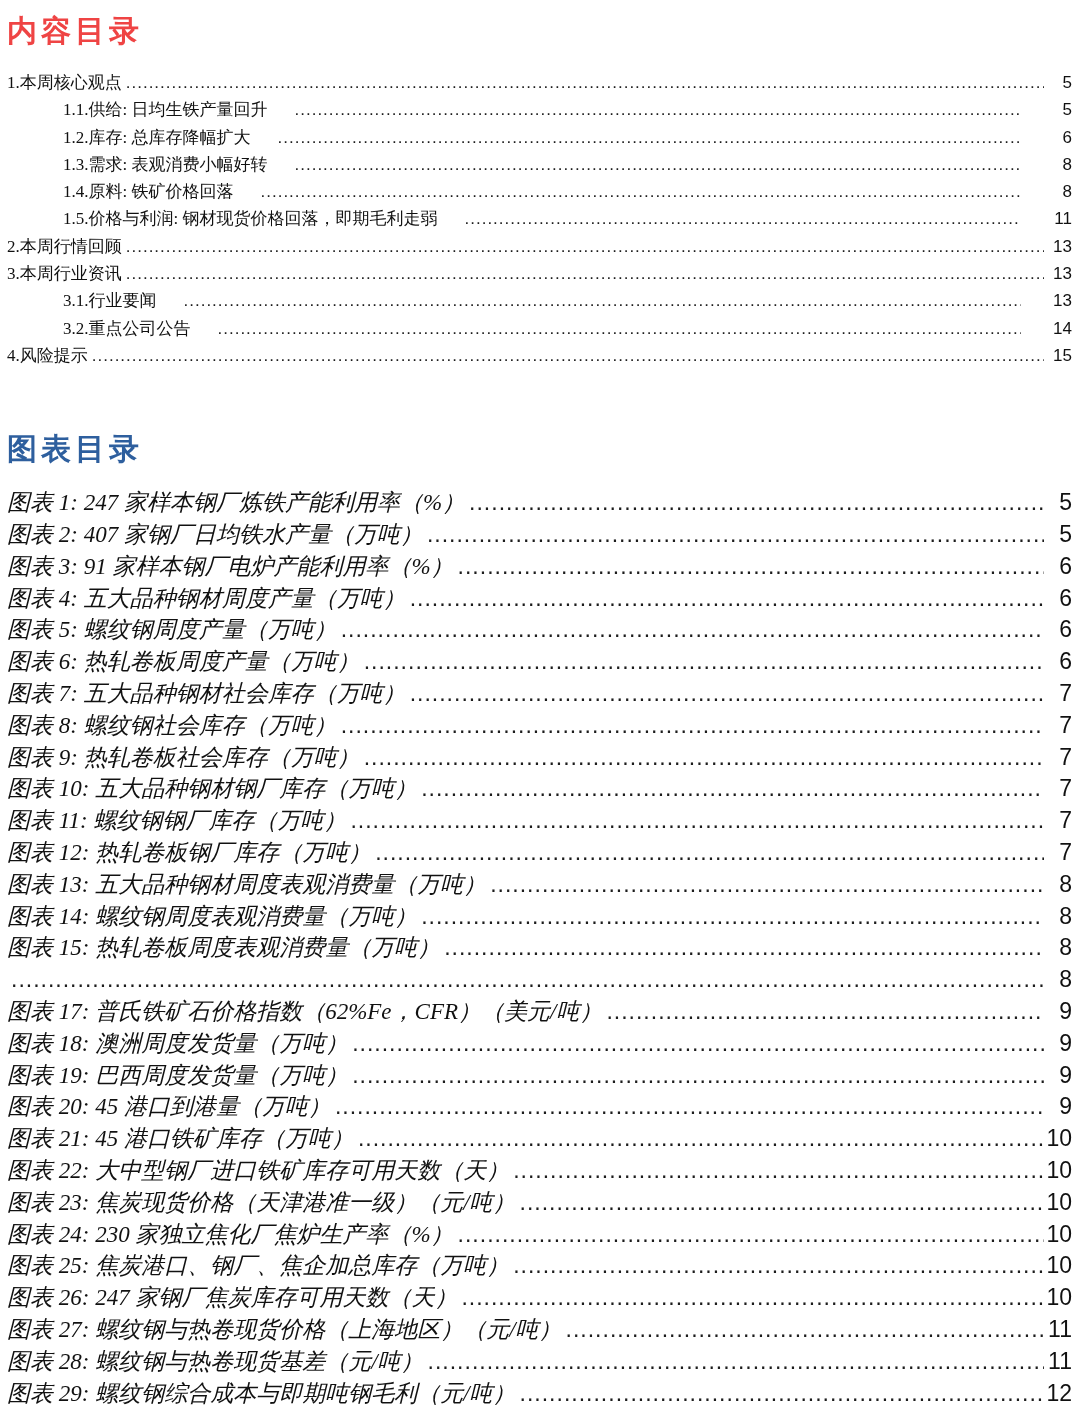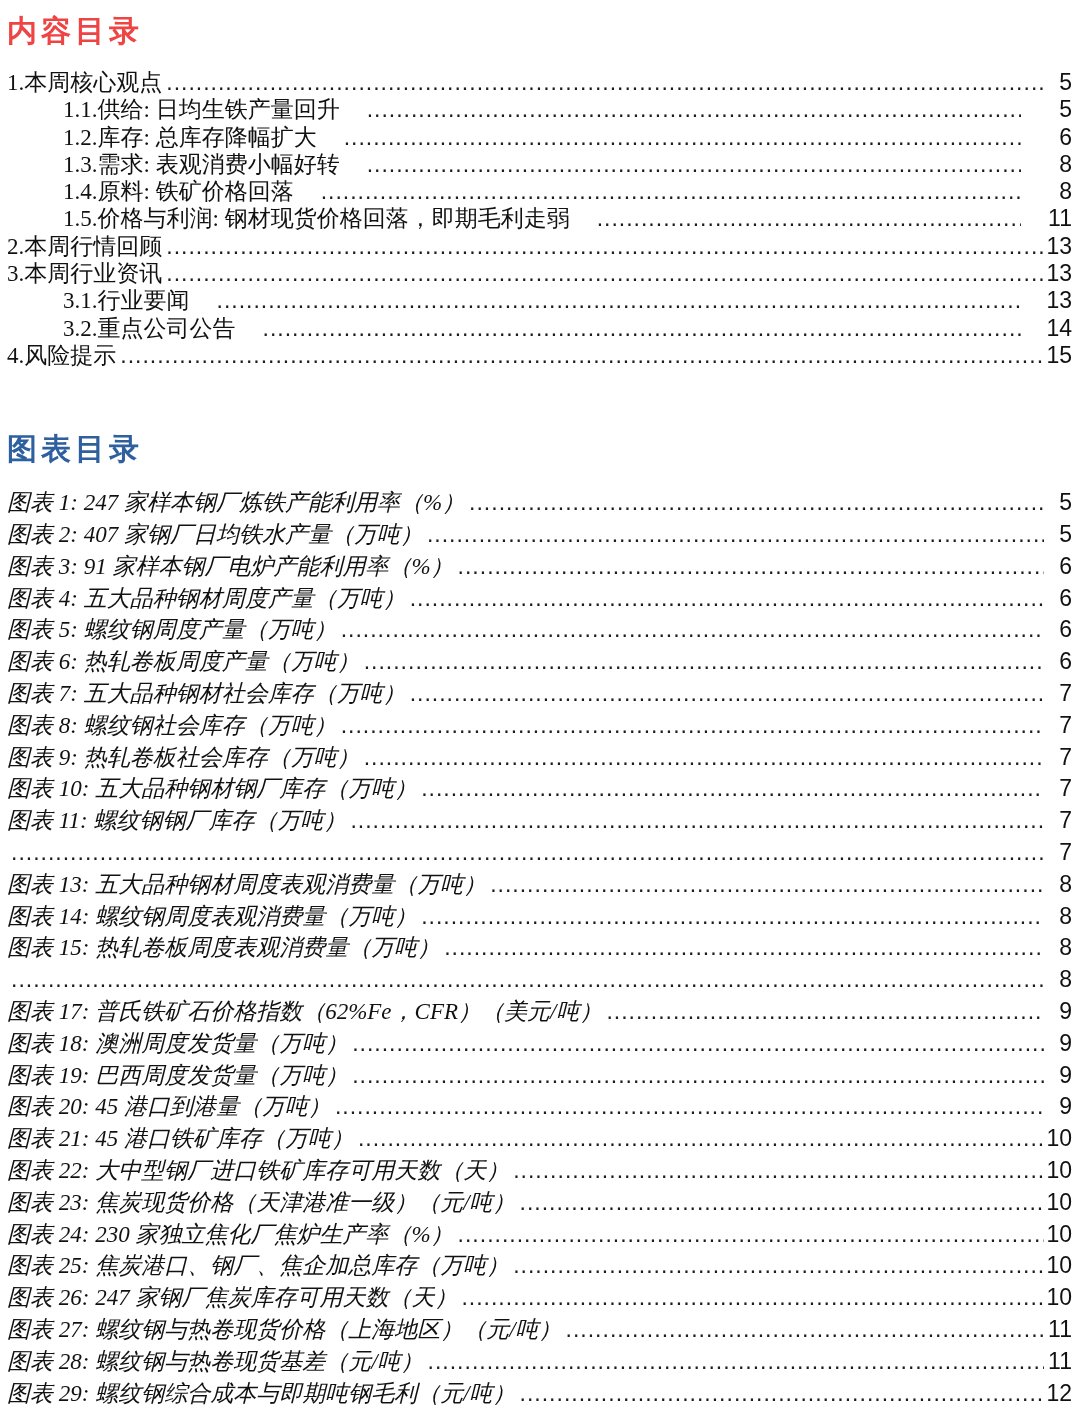--- a/index.html
+++ b/index.html
@@ -22,21 +22,21 @@
 
   .toc-list, .fig-list { width: 100%; }
 
   .row {
     display: flex;
     align-items: baseline;
     white-space: nowrap;
     overflow: hidden;
     cursor: pointer;
   }
-  .toc-list .row { line-height: 27.3px; height: 27.3px; font-size: 23px; }
+  .toc-list .row { line-height: 27.3px; height: 27.3px; font-size: 17px; }
   .fig-list .row { line-height: 31.8px; height: 31.8px; font-size: 23px; align-items: center; }
 
   .toc-list .row.lvl2 { padding-left: 56px; gap: 23px; }
 
   .label {
     flex: 0 0 auto;
     font-family: "Liberation Serif", "DejaVu Serif", serif;
   }
   .fig-list .label {
     font-style: italic;
@@ -195,20 +195,21 @@
     <span class="page">7</span>
   </div>
 
   <div class="row">
     <span class="label">图表 11: 螺纹钢钢厂库存（万吨）</span>
     <span class="dots" style="color: rgb(28, 28, 28);">................................................................................................................................................................................................................................................................................................................................................................................................................</span>
     <span class="page">7</span>
   </div>
 
   <div class="row">
+    <span class="label">图表 12: 热轧卷板钢厂库存（万吨）</span>
     <span class="dots" style="color: rgb(28, 28, 28);">................................................................................................................................................................................................................................................................................................................................................................................................................</span>
     <span class="page">7</span>
   </div>
 
   <div class="row">
     <span class="label">图表 13: 五大品种钢材周度表观消费量（万吨）</span>
     <span class="dots" style="color: rgb(28, 28, 28);">................................................................................................................................................................................................................................................................................................................................................................................................................</span>
     <span class="page">8</span>
   </div>
 

